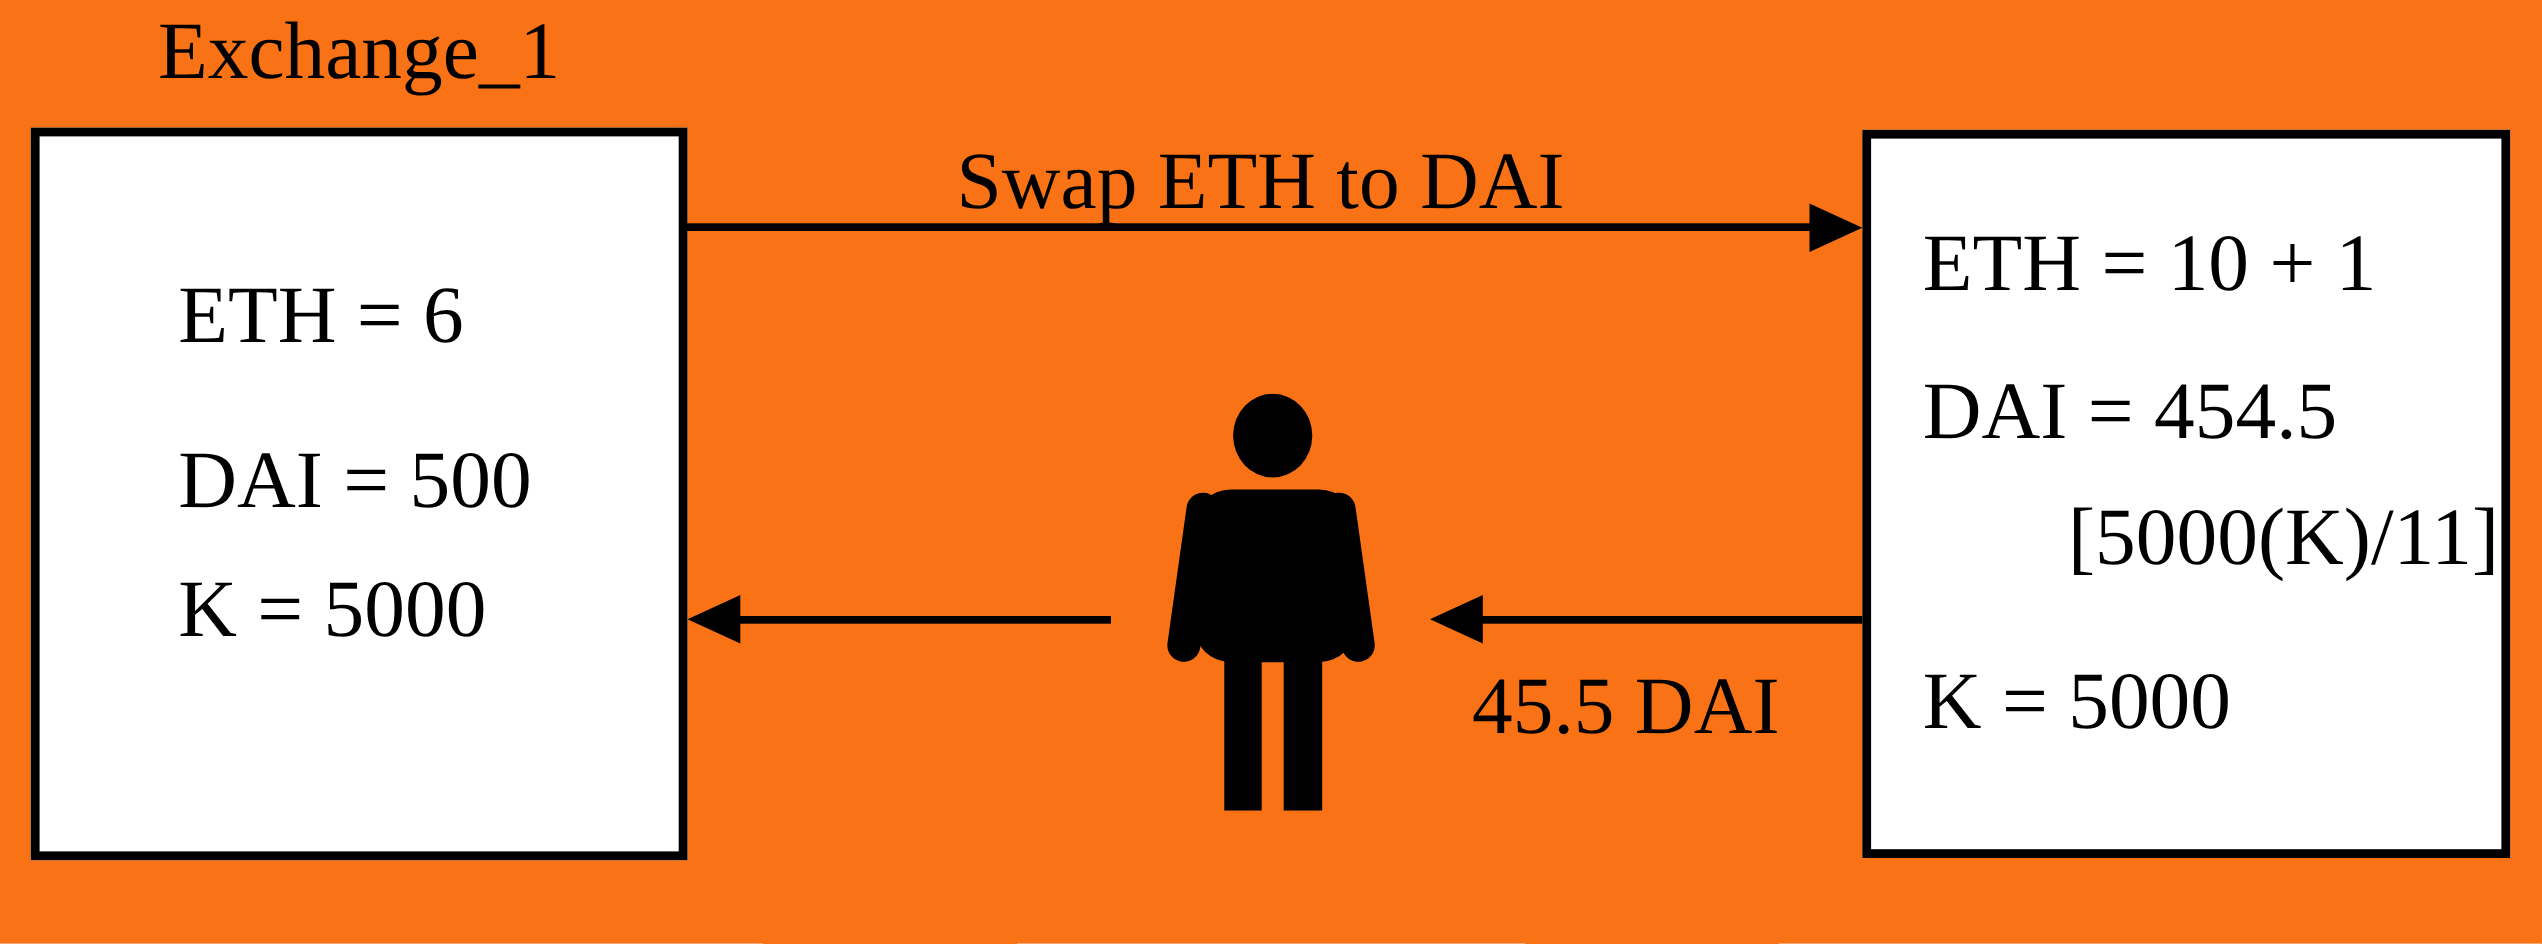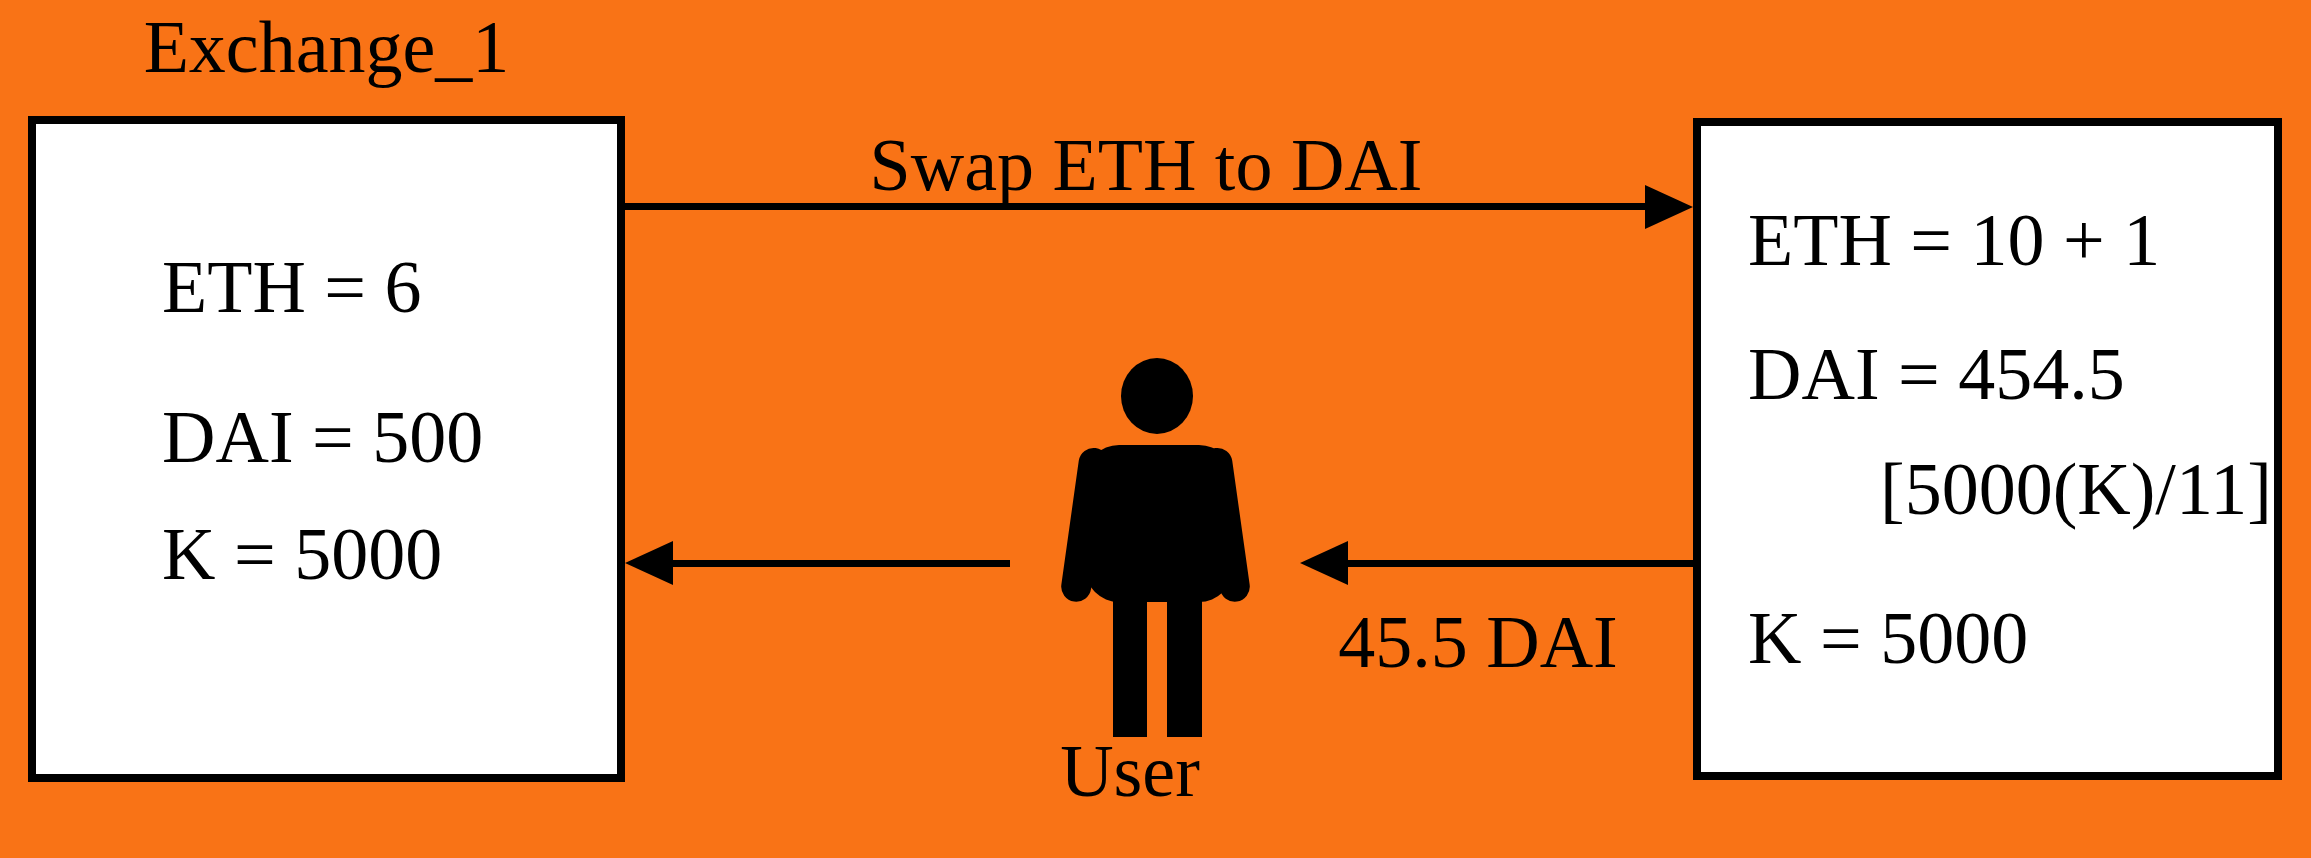--- a/index.html
+++ b/index.html
@@ -117,15 +117,14 @@
 
     <rect x="22" y="90" width="30" height="155" rx="15" fill="#000000" transform="rotate(8 37 95)"></rect>
 
     <rect x="143" y="90" width="30" height="155" rx="15" fill="#000000" transform="rotate(-8 158 95)"></rect>
 
     <rect x="27" y="87" width="148" height="157" rx="34" fill="#000000"></rect>
 
     <rect x="55" y="236" width="34" height="143" fill="#000000"></rect>
     <rect x="109" y="236" width="35" height="143" fill="#000000"></rect>
   </svg>
-  <div class="txt centered" id="user-label">User</div>
 
 </div>
 
 </body></html>

